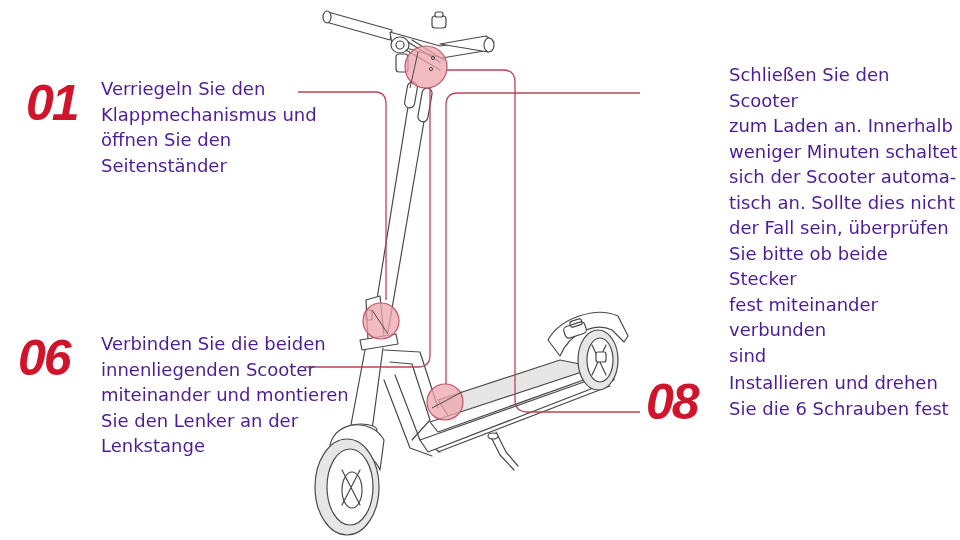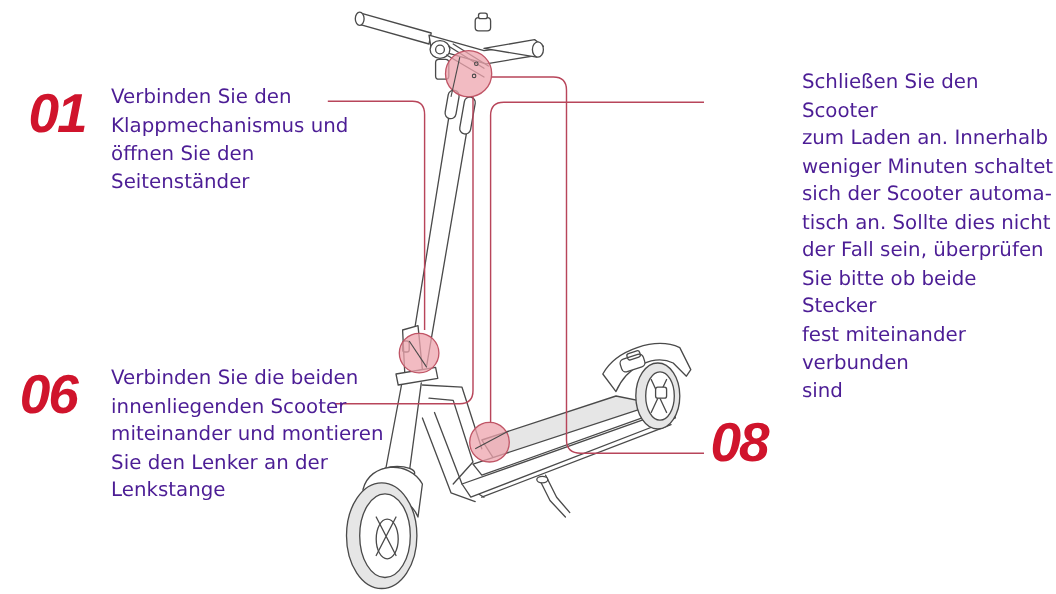--- a/index.html
+++ b/index.html
@@ -129,21 +129,21 @@
     <g stroke="#4a4a4a" stroke-width="1" fill="none">
       <circle cx="433" cy="58" r="1.6"></circle>
       <circle cx="431" cy="69" r="1.6"></circle>
       <path d="M418 52 L410 88"></path>
       <path d="M372 310 L388 334"></path>
       <path d="M432 408 L462 392"></path>
     </g>
   </svg>
 
   <div class="num" style="left:26px; top:78px;">01</div>
-  <div class="txt" style="left:101px; top:76px;">Verbinden Sie den
+  <div class="txt" style="left:101px; top:76px;">Verriegeln Sie den
 Klappmechanismus und
 öffnen Sie den
 Seitenständer</div>
 
   <div class="num" style="left:18px; top:333px;">06</div>
   <div class="txt" style="left:101px; top:331px;">Verbinden Sie die beiden
 innenliegenden Scooter
 miteinander und montieren
 Sie den Lenker an der
 Lenkstange</div>
@@ -152,14 +152,16 @@
 zum Laden an. Innerhalb
 weniger Minuten schaltet
 sich der Scooter automa-
 tisch an. Sollte dies nicht
 der Fall sein, überprüfen
 Sie bitte ob beide Stecker
 fest miteinander verbunden
 sind</div>
 
   <div class="num" style="left:646px; top:377px;">08</div>
+  <div class="txt" style="left:729px; top:370px;">Installieren und drehen
+Sie die 6 Schrauben fest</div>
 
 </div>
 
 </body></html>

